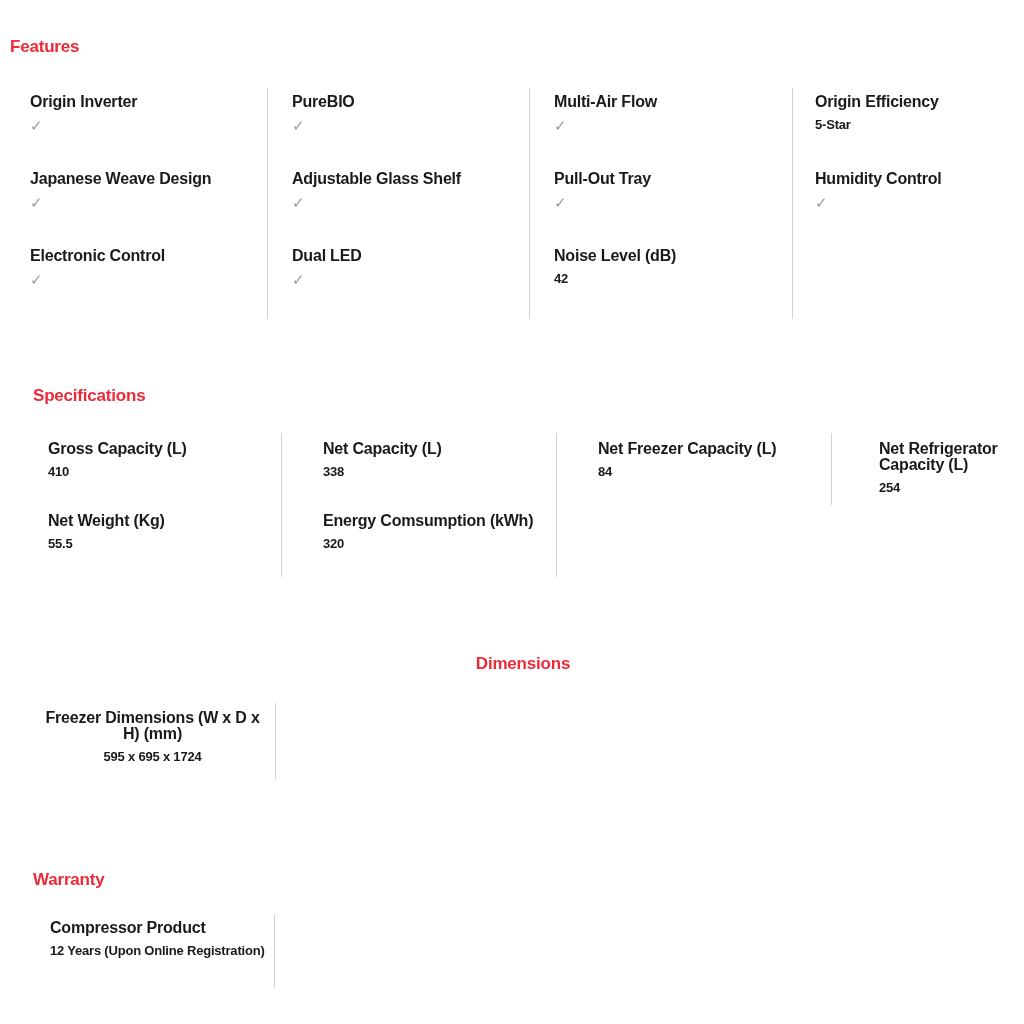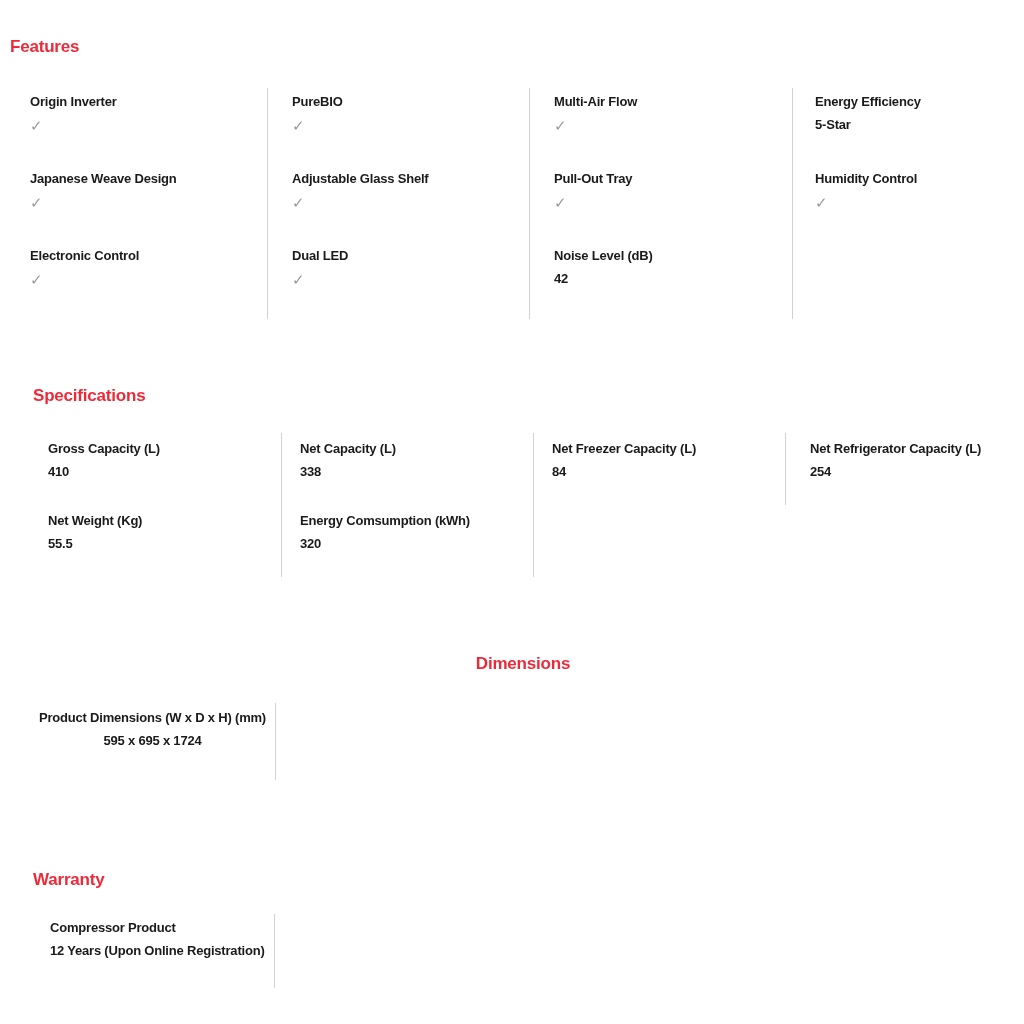--- a/index.html
+++ b/index.html
@@ -18,21 +18,21 @@
   .section-heading{
     font-size:17px;font-weight:bold;line-height:19px;
     color:var(--accent);letter-spacing:-0.2px;
   }
   .grid{position:absolute;}
   .grid-row{display:flex;}
   .cell{flex:0 0 auto;height:100%;}
   .cell.last{flex:1 1 auto;}
   .cell.bordered{border-right:1px solid var(--divider);}
   .cell-label{
-    font-size:13px;font-weight:bold;line-height:16px;
+    font-size:16px;font-weight:bold;line-height:16px;
     color:var(--text);letter-spacing:-0.2px;
   }
   .cell-value{
     font-size:13px;font-weight:bold;line-height:16px;
     color:var(--text);letter-spacing:-0.2px;margin-top:7px;
   }
   .cell-check{
     display:block;font-size:15px;line-height:14px;font-weight:400;
     color:var(--check);margin-top:9px;
   }
@@ -42,21 +42,21 @@
   .sec-features .section-heading{margin-left:10px;}
   .sec-features .grid{left:6px;top:51px;width:1018px;}
   .sec-features .grid-row{height:77px;}
   .sec-features .cell{width:262px;padding:6px 8px 0 24px;}
   .sec-features .cell.c2{width:263px;}
   .sec-features .cell.last{width:auto;padding-left:22px;}
 
   .sec-specifications{top:386px;}
   .sec-specifications .section-heading{margin-left:33px;}
   .sec-specifications .grid{left:30px;top:47px;width:994px;}
-  .sec-specifications .grid-row{height:72px;}
+  .sec-specifications .grid-row{height:72px;gap:23px;}
   .sec-specifications .cell{width:252px;padding:8px 8px 0 18px;}
   .sec-specifications .cell.last{width:auto;padding-left:24px;}
 
   .sec-dimensions{top:654px;text-align:center;}
   .sec-dimensions .section-heading{margin-left:22px;}
   .sec-dimensions .grid{left:24px;top:49px;width:1000px;}
   .sec-dimensions .grid-row{height:77px;}
   .sec-dimensions .cell{width:252px;padding:7px 8px 0 14px;}
   .sec-dimensions .cell.last{width:auto;padding-left:22px;}
 
@@ -82,21 +82,21 @@
           </div>
           <div class="cell c1 bordered">
             <div class="cell-label">PureBIO</div>
             <span class="cell-check">✓</span>
           </div>
           <div class="cell c2 bordered">
             <div class="cell-label">Multi-Air Flow</div>
             <span class="cell-check">✓</span>
           </div>
           <div class="cell c3 last">
-            <div class="cell-label">Energy Efficiency</div>
+            <div class="cell-label">Origin Efficiency</div>
             <div class="cell-value">5-Star</div>
           </div>
         </div>
         <div class="grid-row">
           <div class="cell c0 bordered">
             <div class="cell-label">Japanese Weave Design</div>
             <span class="cell-check">✓</span>
           </div>
           <div class="cell c1 bordered">
             <div class="cell-label">Adjustable Glass Shelf</div>
@@ -163,21 +163,21 @@
           <div class="cell c3 last"></div>
         </div>
       </div>
   </div>
 
   <div class="section sec-dimensions">
     <div class="section-heading">Dimensions</div>
     <div class="grid">
         <div class="grid-row">
           <div class="cell c0 bordered">
-            <div class="cell-label">Product Dimensions (W x D x H) (mm)</div>
+            <div class="cell-label">Freezer Dimensions (W x D x H) (mm)</div>
             <div class="cell-value">595 x 695 x 1724</div>
           </div>
           <div class="cell c1"></div>
           <div class="cell c2"></div>
           <div class="cell c3 last"></div>
         </div>
       </div>
   </div>
 
   <div class="section sec-warranty">

